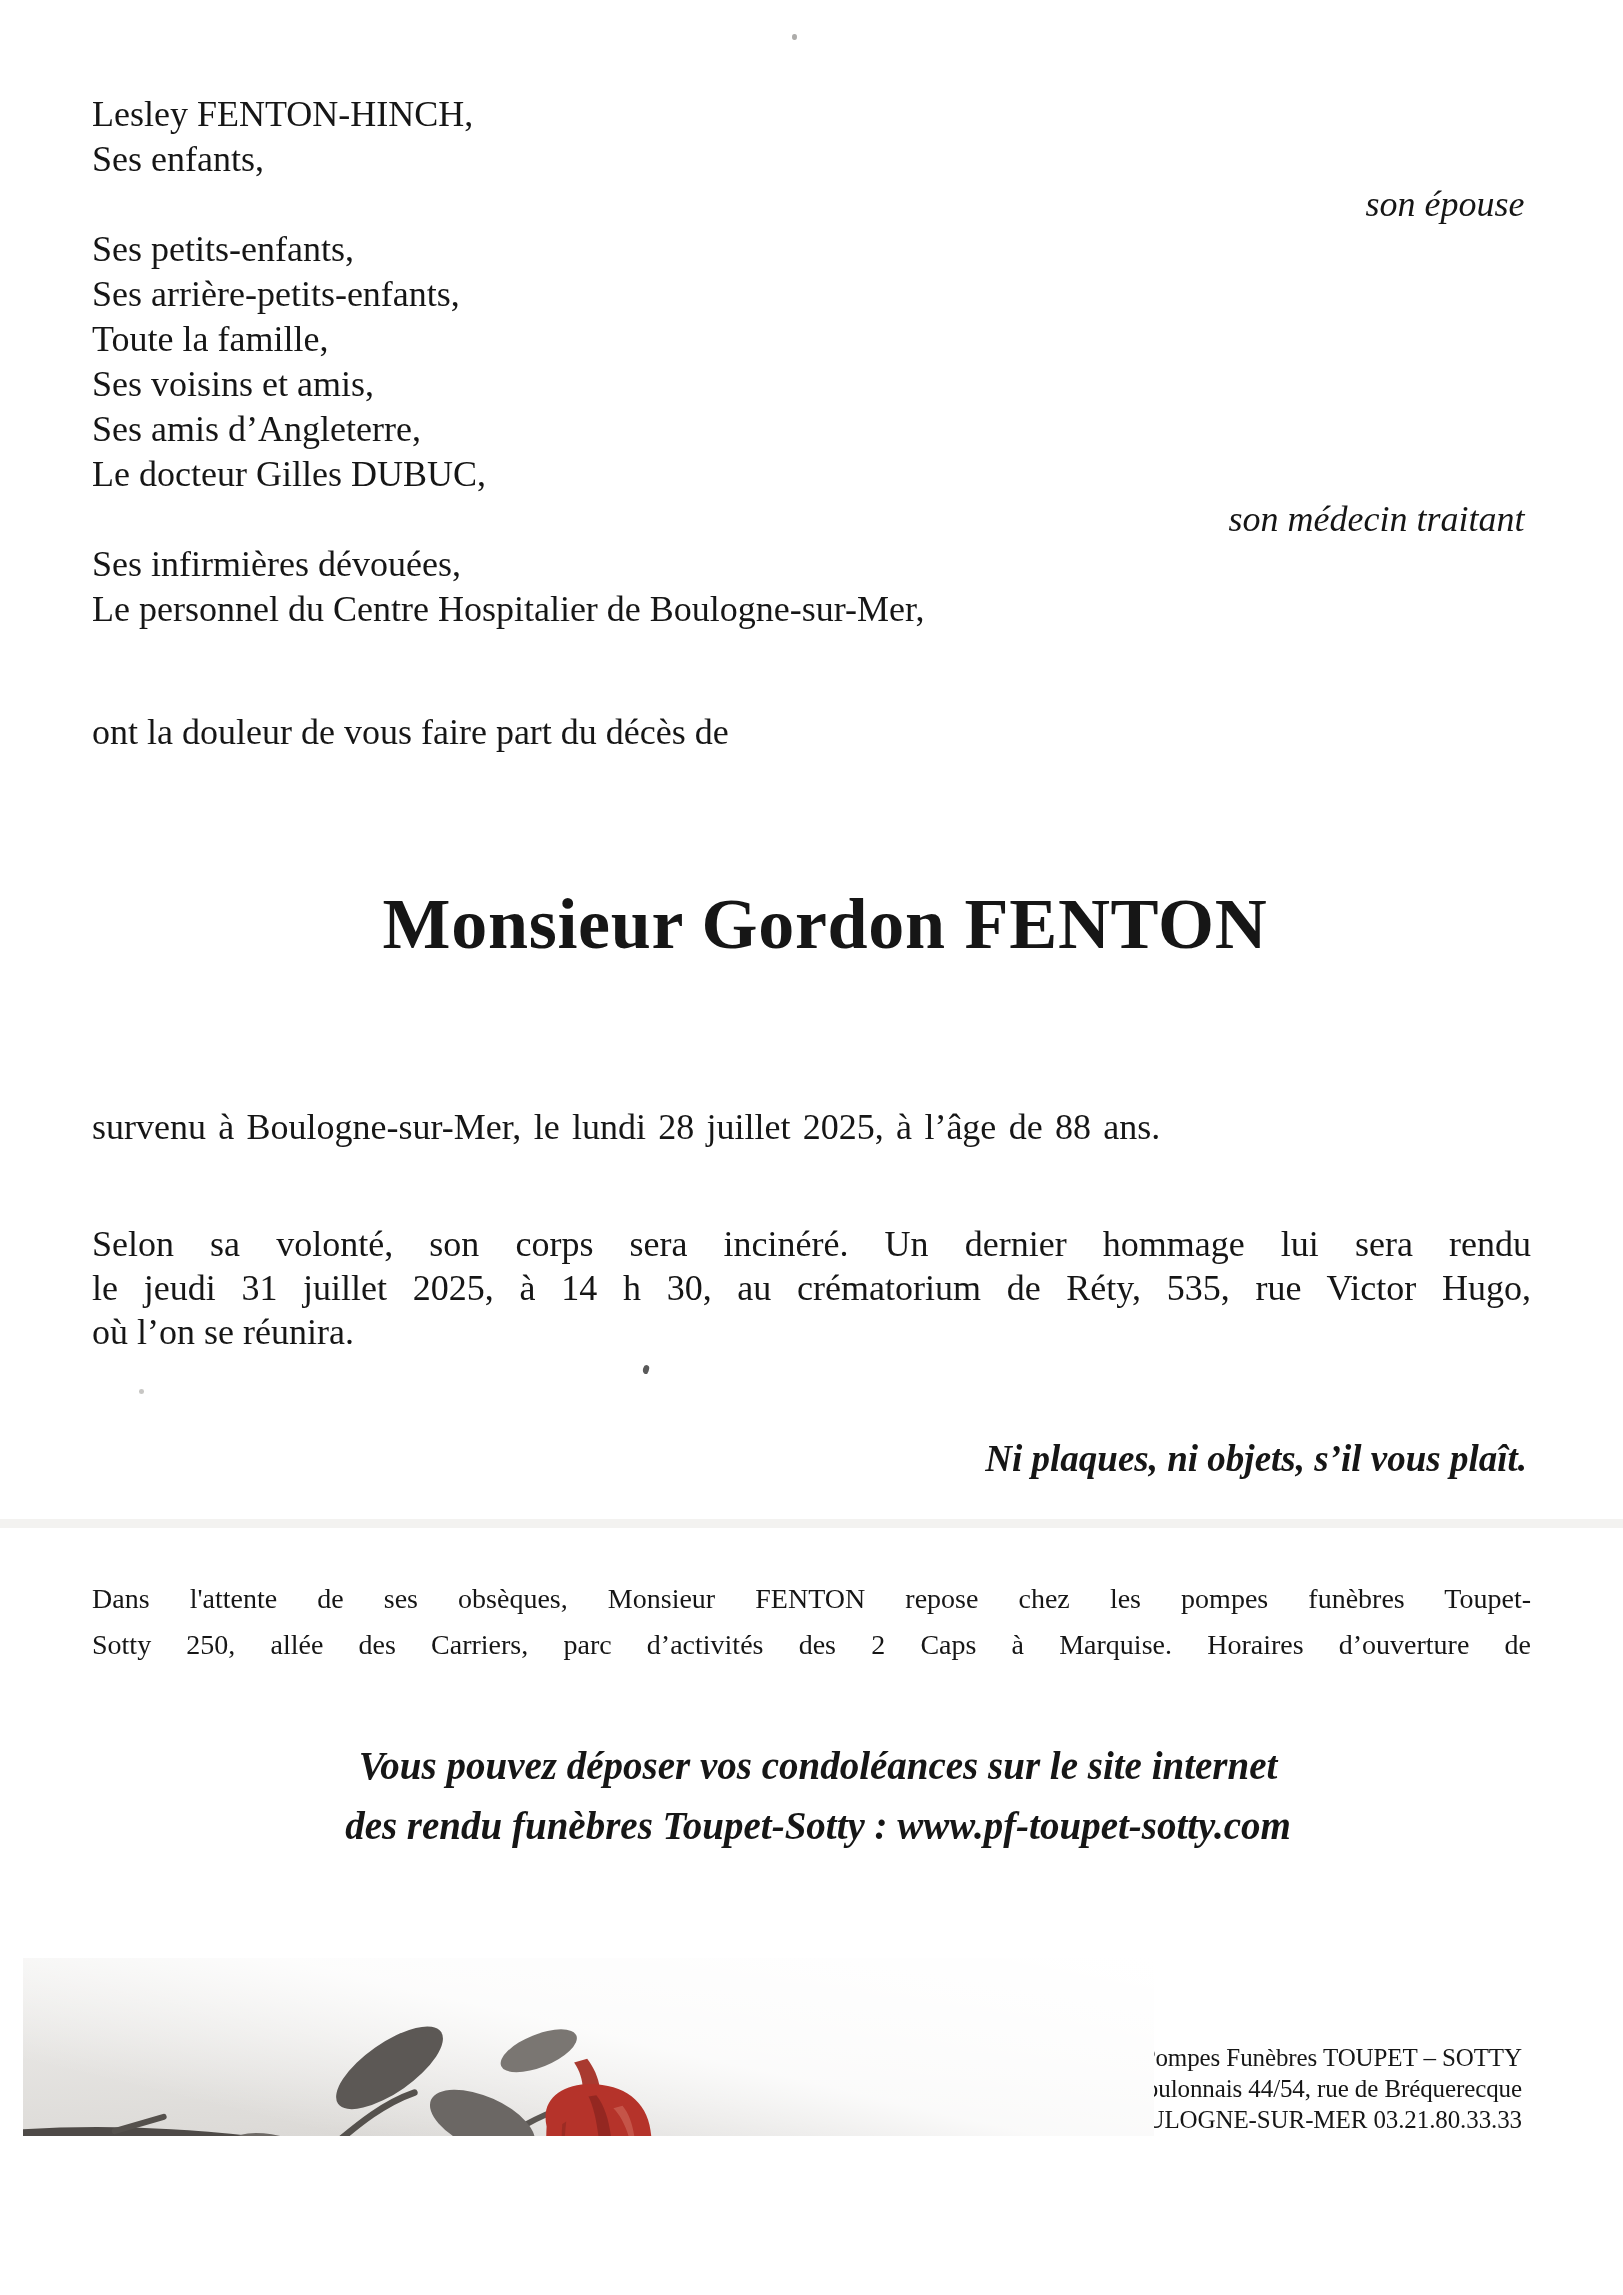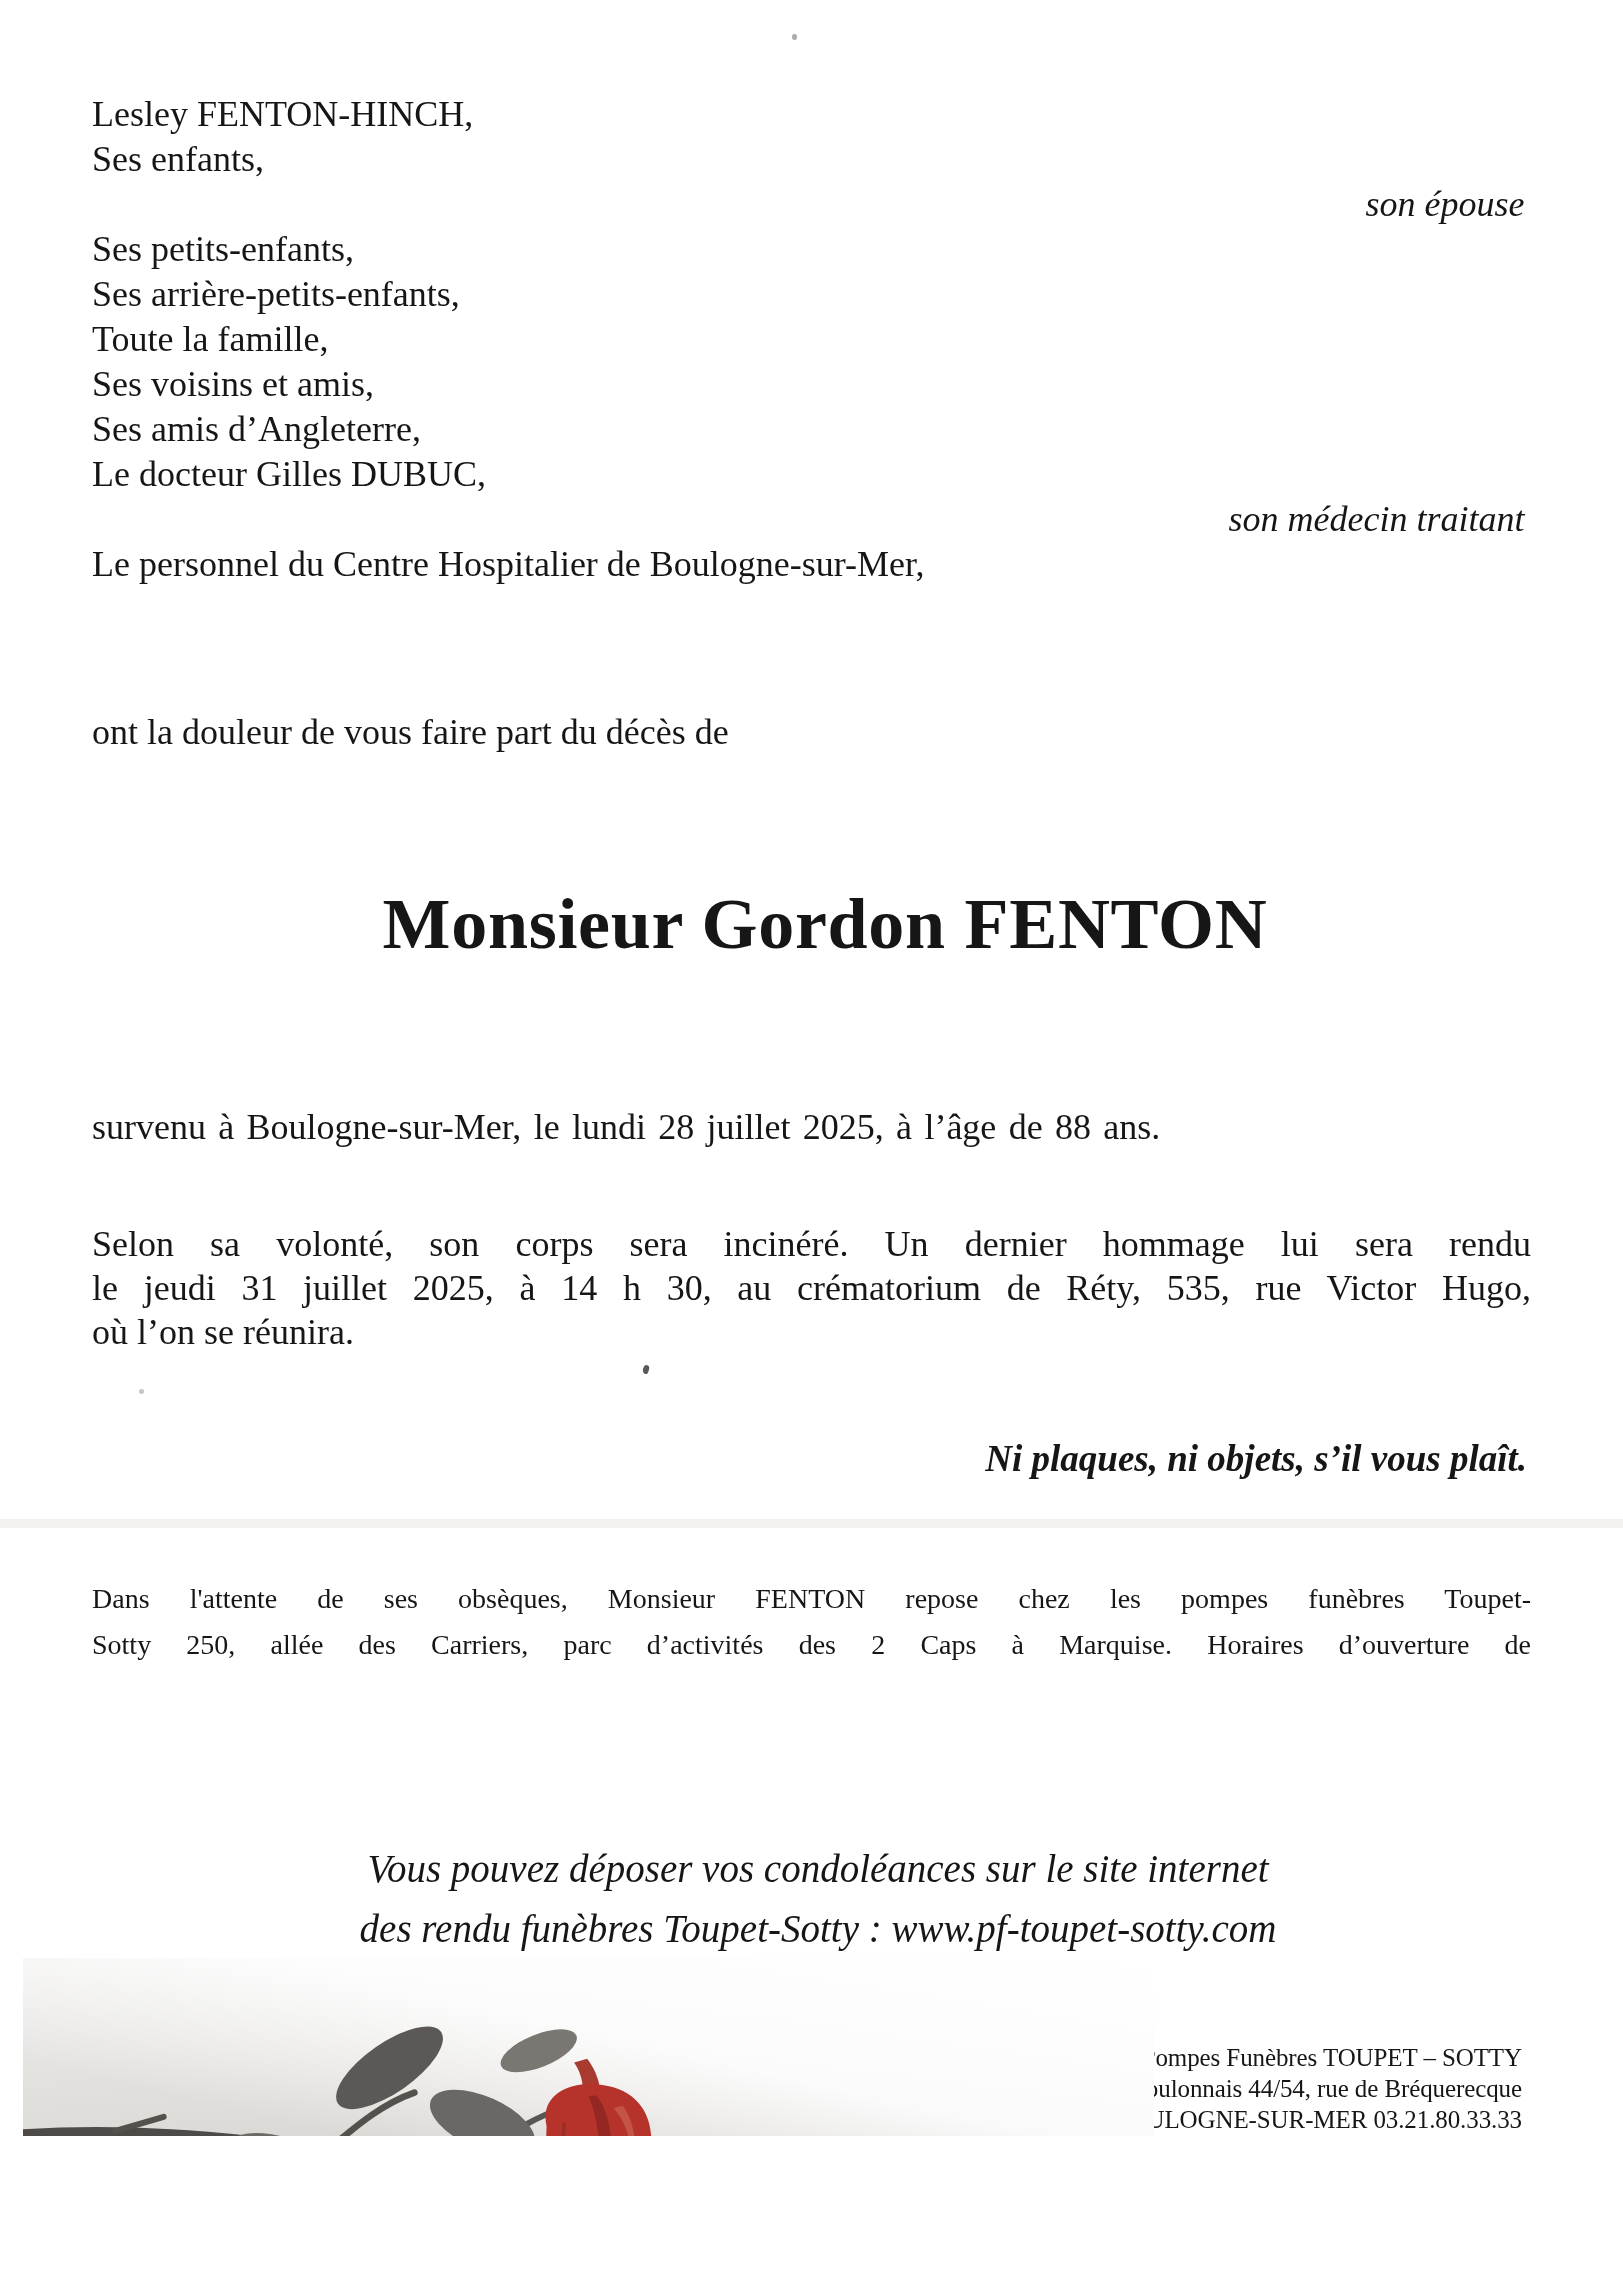--- a/index.html
+++ b/index.html
@@ -24,21 +24,21 @@
   
   .death-line{left:92px;right:72px;top:1105px;font-size:36px;line-height:45px;word-spacing:3.3px;}
   
   .ceremony{left:92px;right:92px;top:1222px;font-size:36px;line-height:44px;}
   .just{text-align:justify;text-align-last:justify;}
   
   .request{right:96px;top:1437px;font-size:37px;font-weight:bold;font-style:italic;}
   
   .repose{left:92px;right:92px;top:1576px;font-size:28px;line-height:46px;}
   
-  .condolences{left:92px;right:79px;top:1839px;text-align:center;font-size:39px;font-weight:normal;font-style:italic;line-height:60px;}
+  .condolences{left:92px;right:79px;top:1736px;text-align:center;font-size:39px;font-weight:bold;font-style:italic;line-height:60px;}
   
   .footer{right:101px;top:2042px;text-align:right;font-size:25px;line-height:31px;letter-spacing:-0.1px;}
   
   .speck{position:absolute;border-radius:50%;}
   .speck-a{left:643px;top:1365px;width:5.9px;height:8.5px;background:#5a5a5a;transform:rotate(18deg);border-radius:60% 60% 50% 70%;}
   .speck-b{left:139px;top:1389px;width:5.2px;height:4.6px;background:#c7c6c4;}
   .speck-c{left:792px;top:34px;width:4.6px;height:5.9px;background:#adacaa;}
   .scan-band{left:0;right:0;top:1519px;height:8.5px;background:#f3f2f0;}
   
   .bb{position:absolute;filter:blur(2px);}
@@ -60,20 +60,21 @@
     <div class="line">Lesley FENTON-HINCH,</div>
     <div class="line">Ses enfants,</div>
     <div class="line note-right">son épouse</div>
     <div class="line">Ses petits-enfants,</div>
     <div class="line">Ses arrière-petits-enfants,</div>
     <div class="line">Toute la famille,</div>
     <div class="line">Ses voisins et amis,</div>
     <div class="line">Ses amis d’Angleterre,</div>
     <div class="line">Le docteur Gilles DUBUC,</div>
     <div class="line note-right">son médecin traitant</div>
+    <div class="line">Ses infirmières dévouées,</div>
     <div class="line">Le personnel du Centre Hospitalier de Boulogne-sur-Mer,</div>
   </section>
 
   <div class="abs announcement">ont la douleur de vous faire part du décès de</div>
 
   <div class="abs deceased">Monsieur Gordon FENTON</div>
 
   <div class="abs death-line">survenu à Boulogne-sur-Mer, le lundi 28 juillet 2025, à l’âge de 88 ans.</div>
 
   <section class="abs ceremony">

